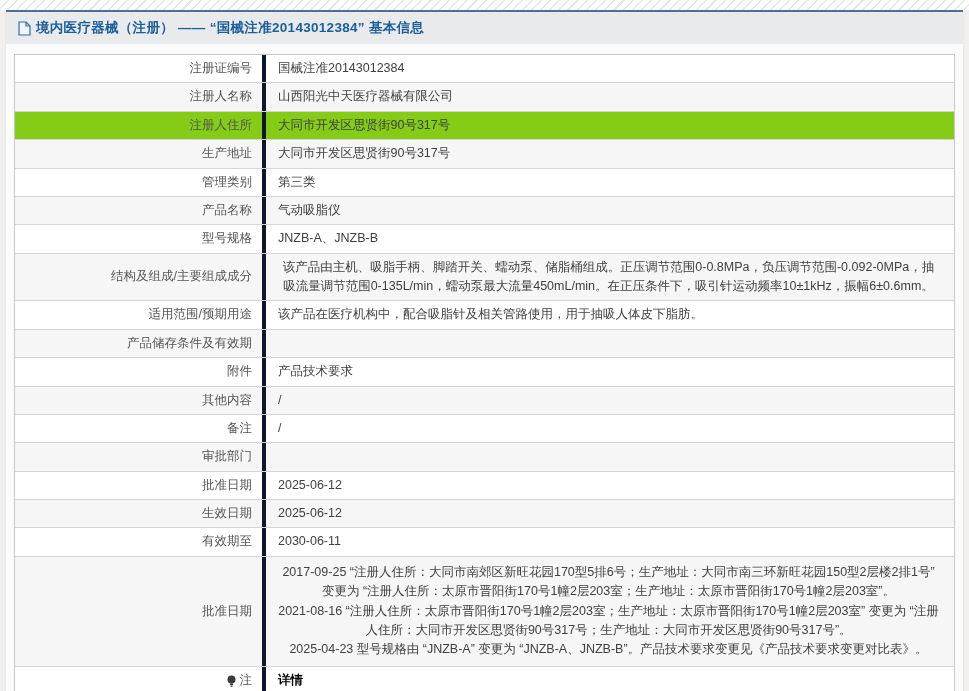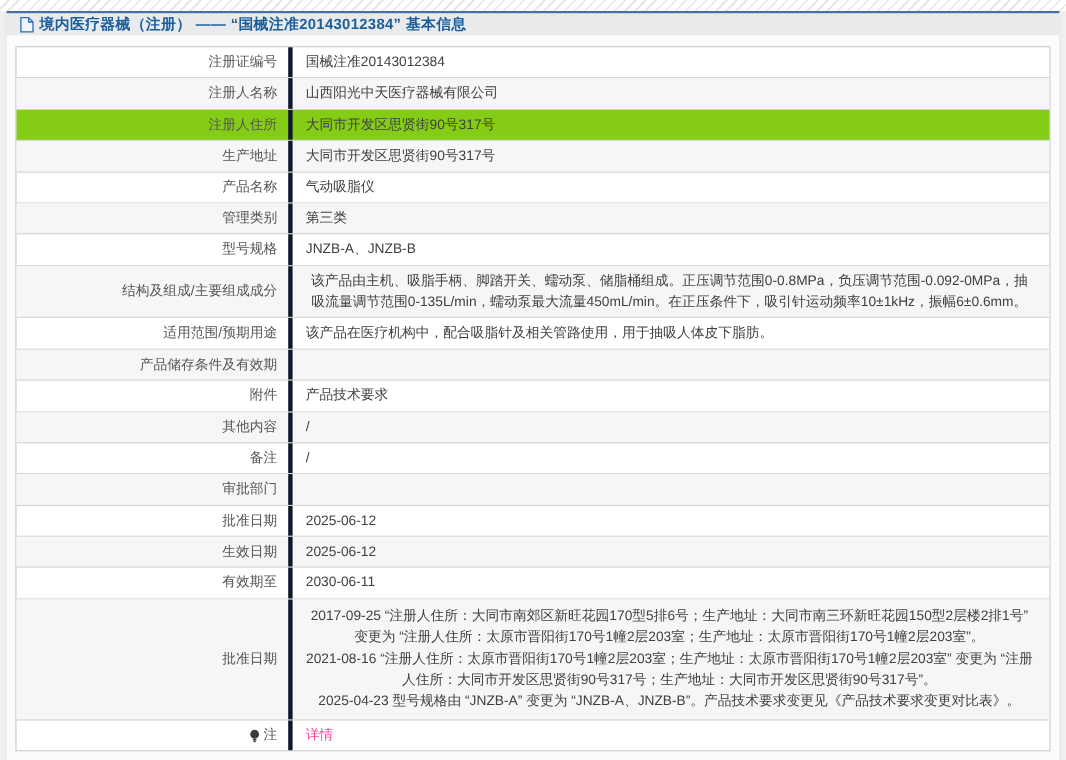--- a/index.html
+++ b/index.html
@@ -14,21 +14,21 @@
     background: repeating-linear-gradient(135deg, #ffffff 0px, #ffffff 5px, #e7e7e4 5px, #e7e7e4 6.5px);
   }
   .page-container {
     margin: 0 6px;
     background: #fbfbfc;
     border-radius: 0 0 4px 4px;
     box-shadow: 0 1px 3px rgba(0,0,0,0.08);
     padding-bottom: 12px;
   }
   .header-bar {
-    height: 22px;
+    height: 34px;
     background: #e9eaec;
     border-top: 2px solid #49719e;
     display: flex;
     align-items: center;
     padding-left: 12px;
   }
   .doc-icon { display: inline-block; margin-right: 5px; line-height: 0; }
   .page-title {
     color: #1a5e9b;
     font-size: 13.5px;
@@ -62,23 +62,24 @@
   }
   .cell.value {
     flex: 1;
     padding: 4px 15px 4px 12px;
     color: #404040;
     text-align: center;
   }
   .cell.value.multiline { display: block; padding-top: 6px; padding-bottom: 6px; }
   .cell.value.multiline div { margin: 0; }
   .link {
-    color: #ec4899;
+    color: #000000;
     text-decoration: none;
     cursor: pointer;
+    font-weight: bold;
   }
   .bulb-icon { display: inline-block; margin-right: 3px; line-height: 0; position: relative; top: 1px; }
 </style>
 </head>
 <body>
 
 <div class="top-stripes"></div>
 
 <div class="page-container">
 
@@ -108,27 +109,27 @@
       <div class="cell label">注册人住所</div>
       <div class="cell value">大同市开发区思贤街90号317号</div>
     </div>
 
     <div class="row">
       <div class="cell label">生产地址</div>
       <div class="cell value">大同市开发区思贤街90号317号</div>
     </div>
 
     <div class="row">
+      <div class="cell label">管理类别</div>
+      <div class="cell value">第三类</div>
+    </div>
+
+    <div class="row">
       <div class="cell label">产品名称</div>
       <div class="cell value">气动吸脂仪</div>
-    </div>
-
-    <div class="row">
-      <div class="cell label">管理类别</div>
-      <div class="cell value">第三类</div>
     </div>
 
     <div class="row">
       <div class="cell label">型号规格</div>
       <div class="cell value">JNZB-A、JNZB-B</div>
     </div>
 
     <div class="row">
       <div class="cell label">结构及组成/主要组成成分</div>
       <div class="cell value">该产品由主机、吸脂手柄、脚踏开关、蠕动泵、储脂桶组成。正压调节范围0-0.8MPa，负压调节范围-0.092-0MPa，抽吸流量调节范围0-135L/min，蠕动泵最大流量450mL/min。在正压条件下，吸引针运动频率10±1kHz，振幅6±0.6mm。</div>

